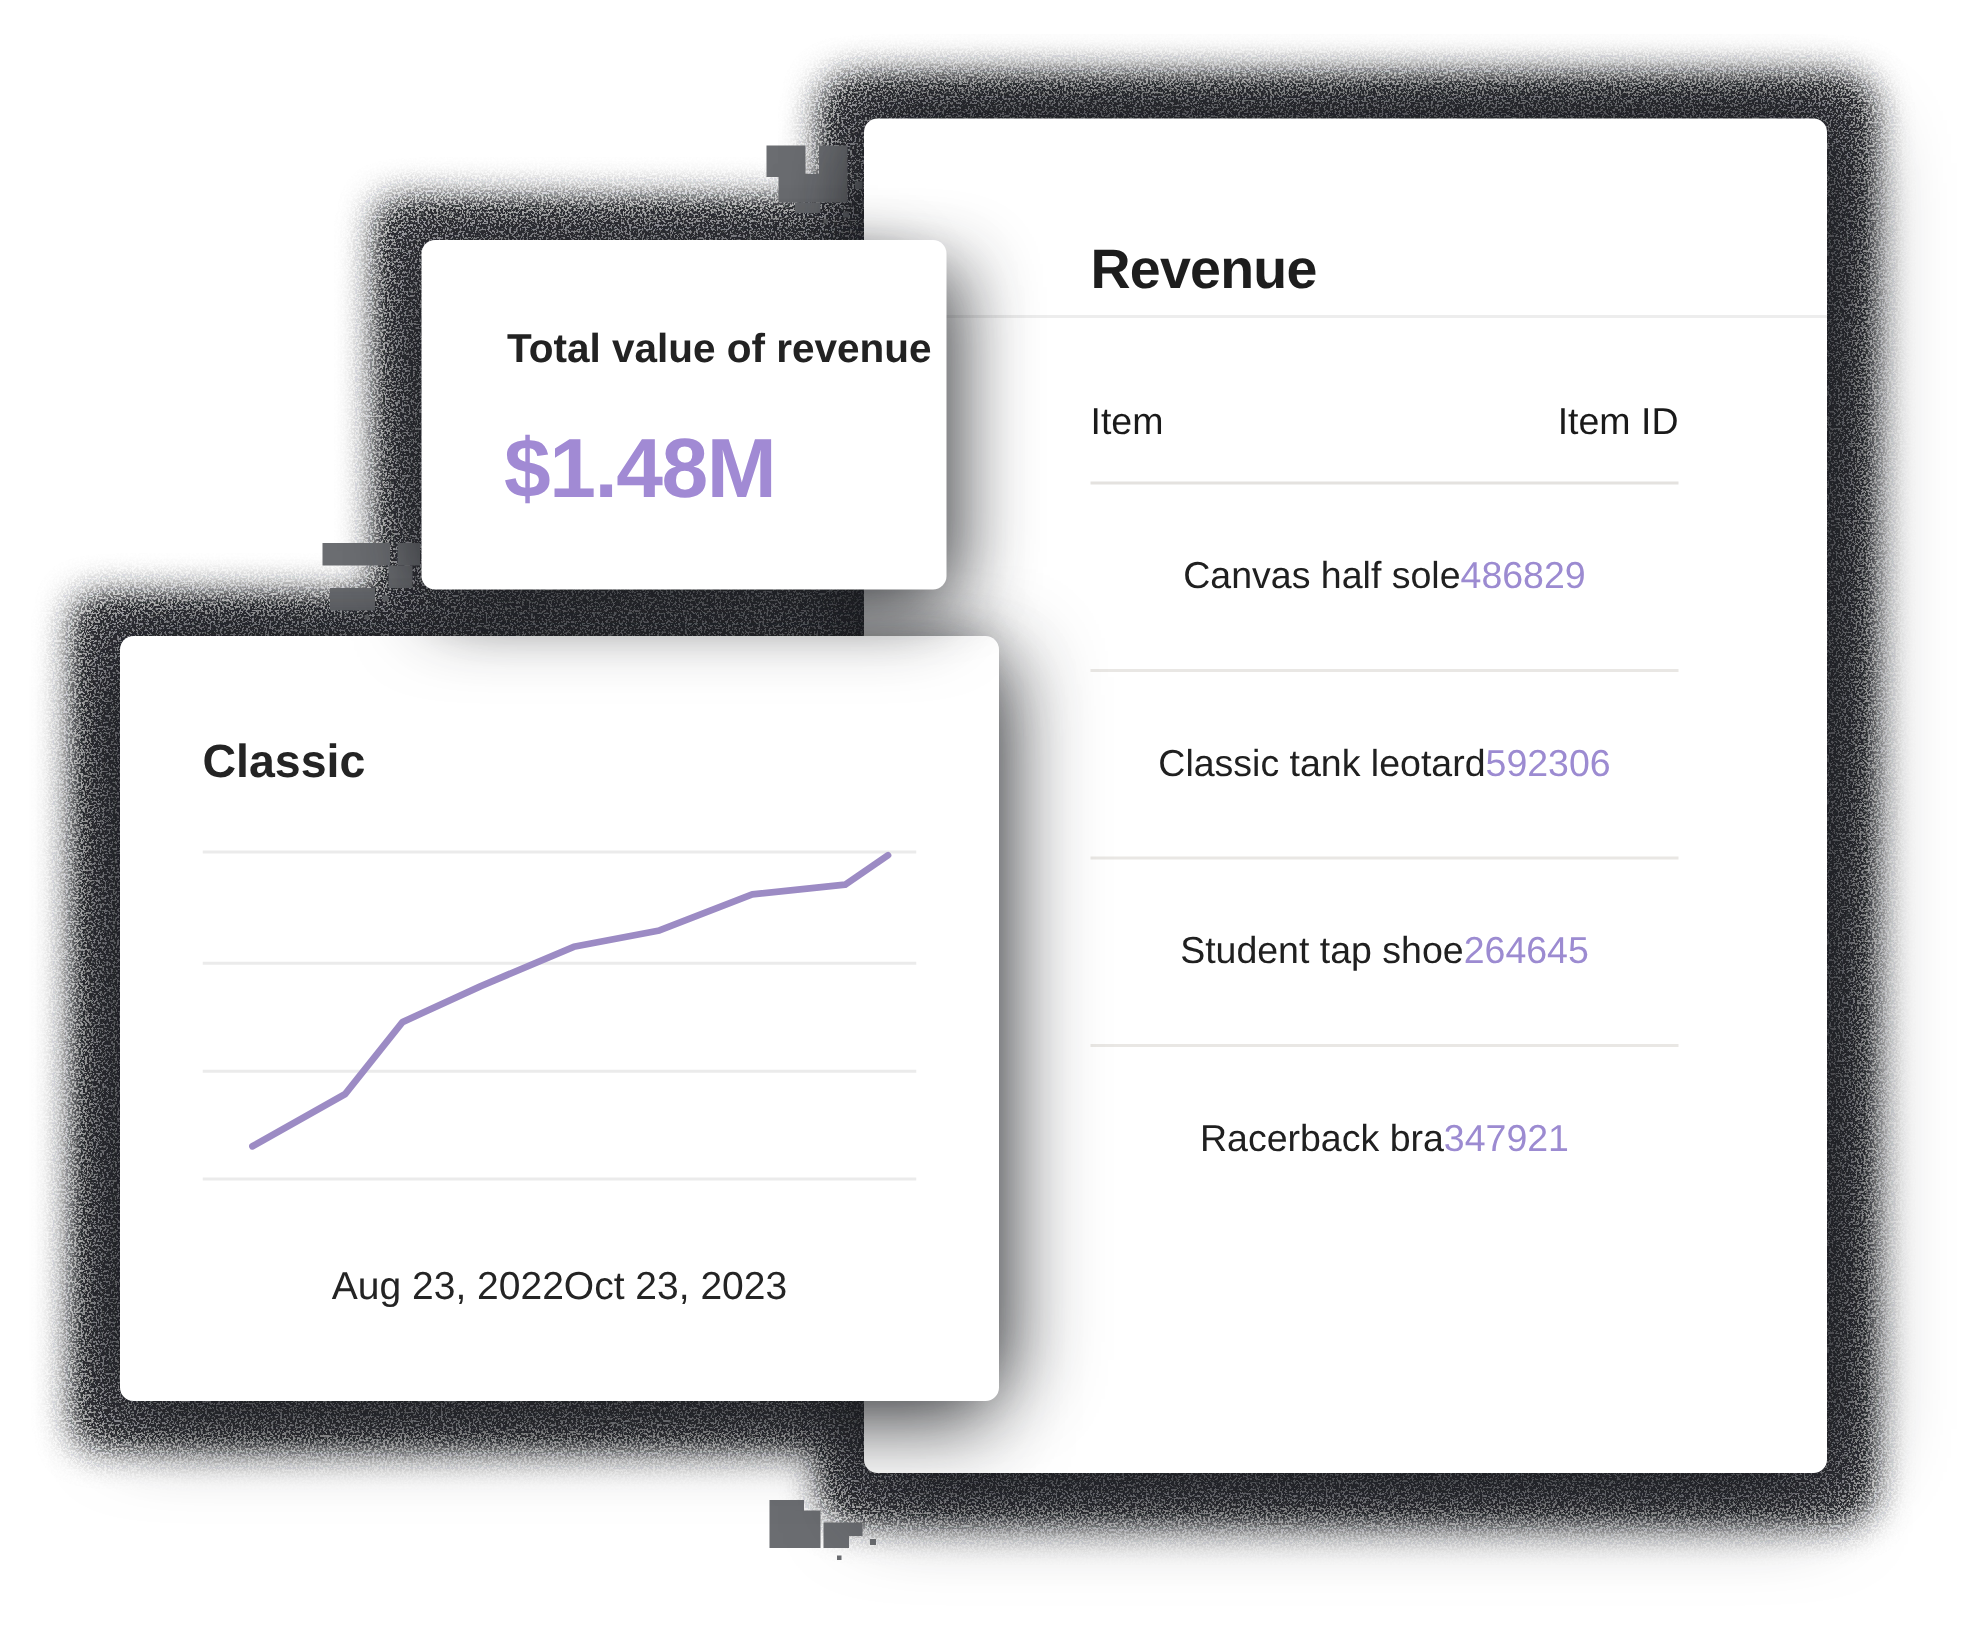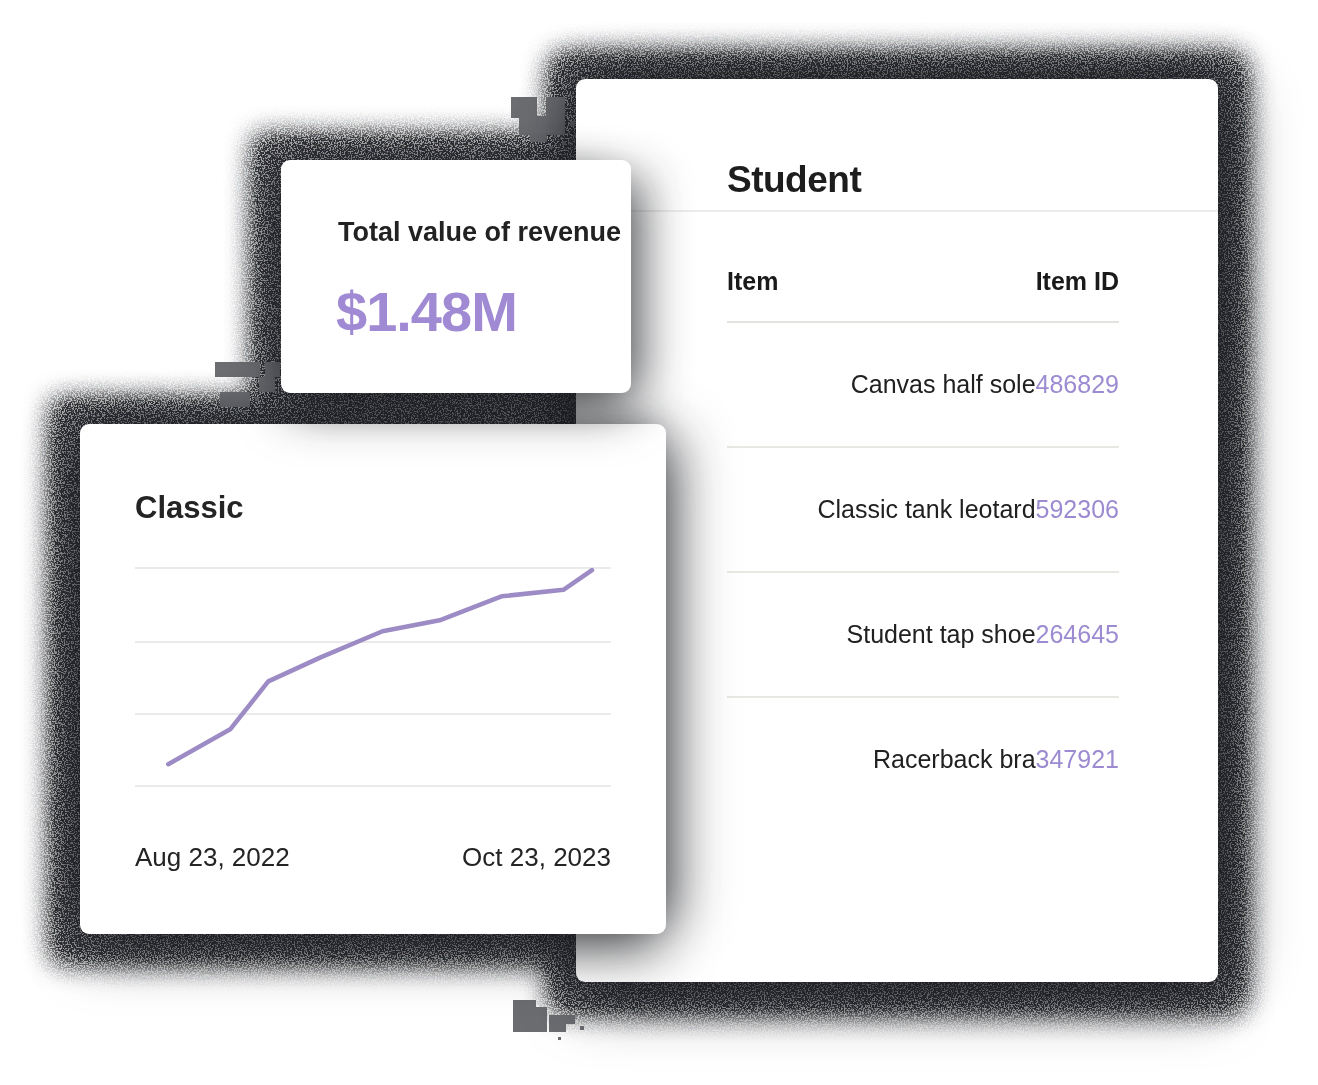--- a/index.html
+++ b/index.html
@@ -24,25 +24,25 @@
   }
   .catalog-title{
     position:absolute;left:151px;top:47px;
     font-size:37px;font-weight:600;letter-spacing:-.5px;color:#1d1d1d;line-height:46px;
   }
   .catalog-divider{position:absolute;left:0;right:0;top:131px;height:2px;background:#ededed}
   .catalog-table{position:absolute;left:151px;right:99px;top:132px}
   .thead{
     height:112px;box-sizing:border-box;padding-top:30px;
     display:flex;justify-content:space-between;align-items:center;
-    font-size:25px;font-weight:700;color:#1a1a1a;
+    font-size:25px;font-weight:400;color:#1a1a1a;
     border-bottom:2px solid #e4e2df;
   }
   .trow{
-    height:123px;display:flex;justify-content:flex-end;align-items:center;
+    height:123px;display:flex;justify-content:center;align-items:center;
     font-size:25px;color:#202020;border-bottom:2px solid #e9e7e4;
   }
   .trow:last-child{border-bottom:none}
   .cell-id{color:var(--id-purple,#9c8bd1)}
 
   
   .card--total{
     left:281px;top:160px;width:350px;height:233px;z-index:3;
     box-shadow:
       0 24px 48px -6px rgba(27,29,33,.58),
@@ -68,21 +68,21 @@
   }
   .revenue-title{position:absolute;left:55px;top:64px;font-size:31px;font-weight:600;color:#242424;line-height:40px}
   .chart-wrap{position:absolute;left:55px;top:142px;width:476px;height:224px}
   .gridline{stroke:var(--gridline,#ebebeb);stroke-width:2}
   .chart-line{
     fill:none;stroke:var(--line-purple,#9c8bc4);stroke-width:4.5;
     stroke-linejoin:round;stroke-linecap:round;
   }
   .xlabels{
     position:absolute;left:55px;right:55px;top:418px;
-    display:flex;justify-content:space-between;
+    display:flex;justify-content:center;
     font-size:26px;color:#242424;
   }
 </style>
 </head>
 <body>
 
 <div class="stage">
 
   <svg class="bg-layer" width="1318" height="1085" viewBox="0 0 1318 1085" aria-hidden="true">
     <defs>
@@ -125,21 +125,21 @@
       <rect x="513" y="1016" width="17" height="16"></rect>
       <rect x="530" y="1007" width="17" height="25"></rect>
       <rect x="549" y="1015" width="17" height="17"></rect>
       <rect x="566" y="1015" width="9" height="9"></rect>
       <rect x="580" y="1026" width="4" height="4"></rect>
         <rect x="558" y="1037" width="3" height="3"></rect>
     </g>
   </svg>
 
   <section class="card card--catalog">
-    <h2 class="catalog-title">Student</h2>
+    <h2 class="catalog-title">Revenue</h2>
     <div class="catalog-divider"></div>
 
     <div class="catalog-table">
       <div class="thead">
         <span>Item</span>
         <span>Item ID</span>
       </div>
       <div>
   <div class="trow">
     <span class="cell-item">Canvas half sole</span>

